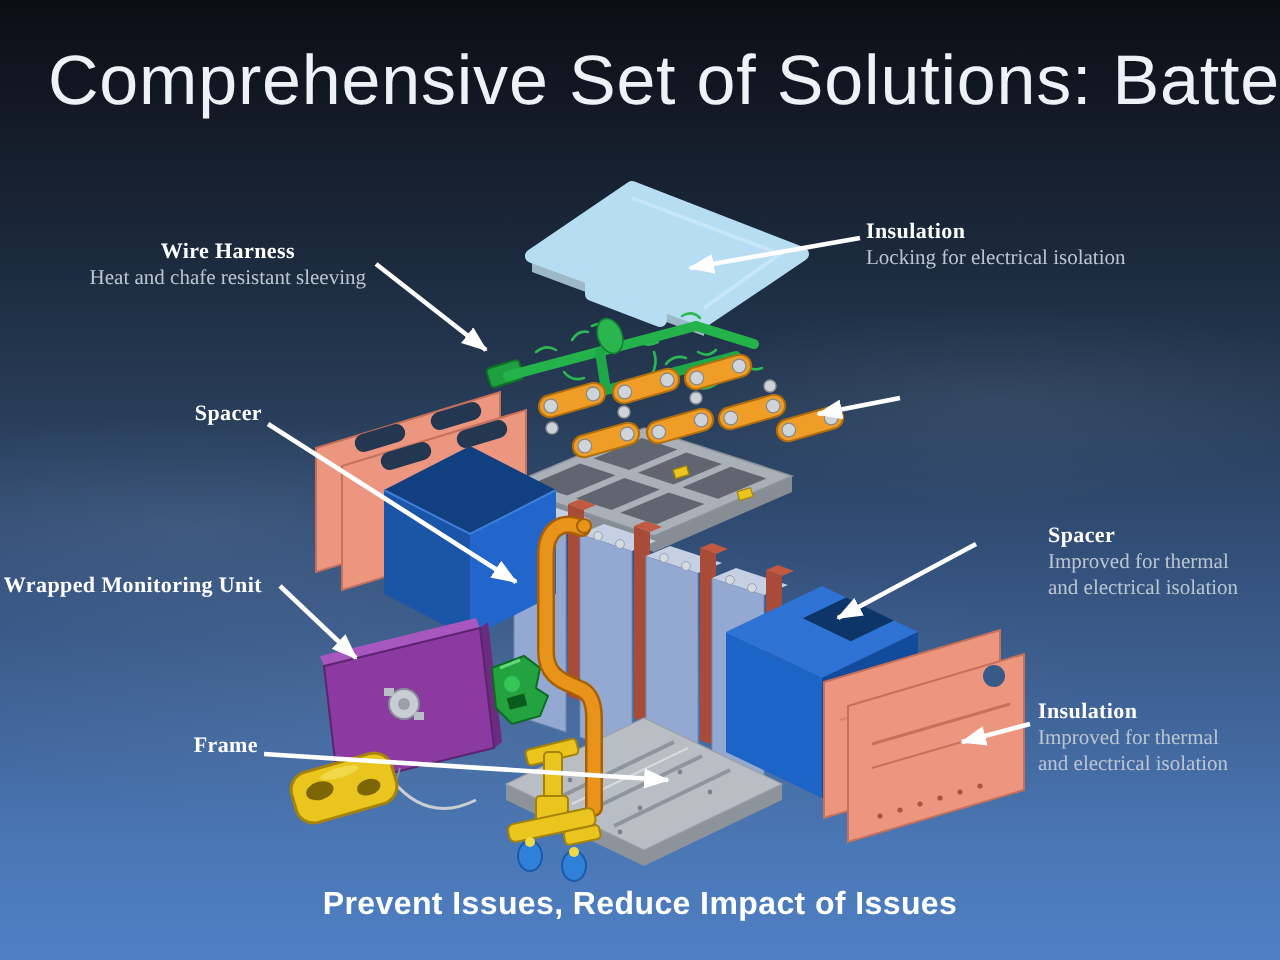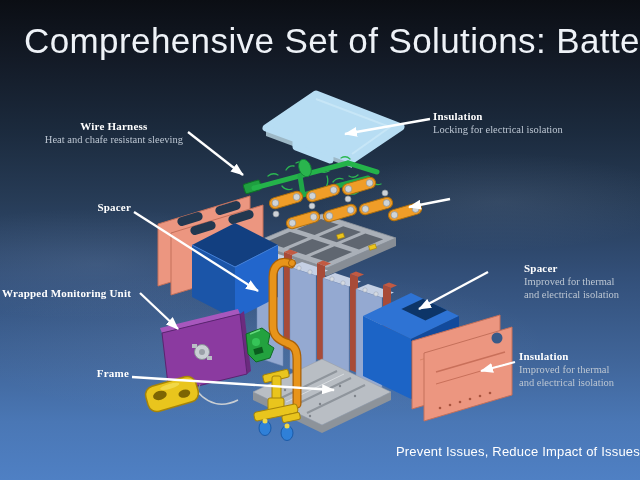--- a/index.html
+++ b/index.html
@@ -10,22 +10,22 @@
       radial-gradient(ellipse 300px 80px at 15% 55%, rgba(185,205,235,0.10), transparent 70%),
       radial-gradient(ellipse 260px 70px at 78% 42%, rgba(185,205,235,0.09), transparent 70%),
       radial-gradient(ellipse 420px 110px at 40% 72%, rgba(200,215,240,0.08), transparent 70%),
       linear-gradient(180deg,#0b0e14 0%,#131a26 12%,#1b2a3d 27%,#273c57 42%,#33507a 58%,#406599 75%,#4a77b5 88%,#4f80c4 100%);
   }
   .title{
     position:absolute;left:24px;top:21px;font-size:35px;font-weight:300;
     color:#eef2f7;letter-spacing:0.4px;white-space:nowrap;
   }
   .tagline{
-    position:absolute;left:0;right:0;top:444px;text-align:right;
-    font-size:13px;font-weight:normal;color:#ffffff;letter-spacing:0.2px;
+    position:absolute;left:0;right:0;top:444px;text-align:center;
+    font-size:16px;font-weight:bold;color:#ffffff;letter-spacing:0.2px;
   }
   .diagram-svg{position:absolute;left:0;top:0;width:640px;height:480px;}
   .callout{position:absolute;line-height:1.2;font-family:Liberation Serif, serif;}
   .callout .t{font-size:11px;font-weight:bold;color:#ffffff;letter-spacing:0.2px;white-space:nowrap;}
   .callout .d{font-size:10.5px;color:#bcc6d2;white-space:pre-line;margin-top:1px;}
   .right{text-align:center;}
   .co-wire{right:457px;top:120px;}
   .co-ins-top{left:433px;top:110px;}
   .co-cells{right:509px;top:201px;}
   .co-terms{left:453px;top:190px;}

